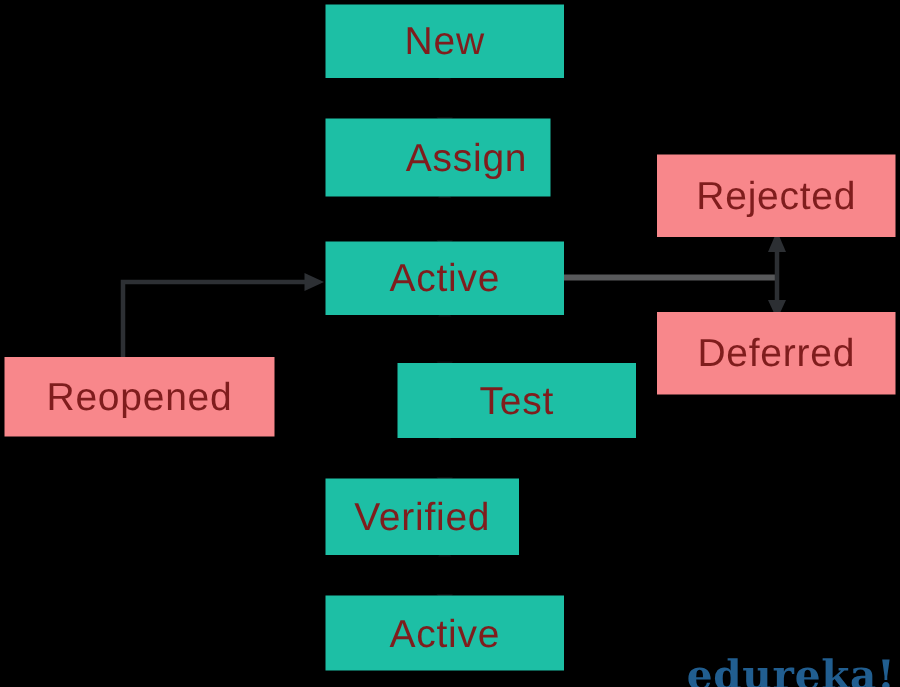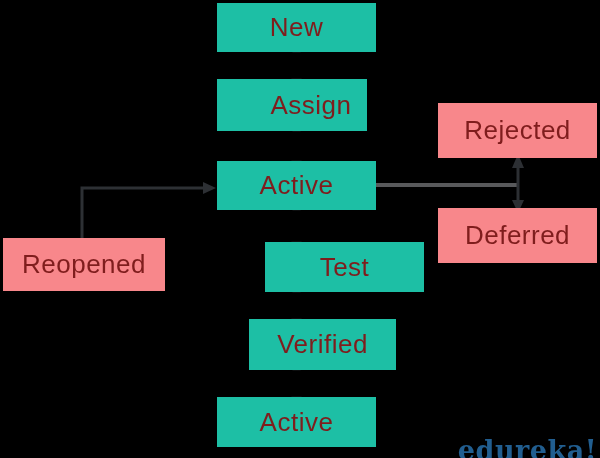--- a/index.html
+++ b/index.html
@@ -30,26 +30,26 @@
     box-sizing:border-box;
   }
   .node.primary{ background:#1dbfa5; }
   .node.secondary{ background:#f8878b; }
 
   
   #node-new      { left:217px; top:3px;   width:159px; height:49px; }
   #node-assign   { left:217px; top:79px;  width:150px; height:52px;padding-left:38px; }
   #node-active   { left:217px; top:161px; width:159px; height:49px; }
   #node-test     { left:217px; top:242px; width:159px; height:50px;margin-left:48px; }
-  #node-verified { left:217px; top:319px; width:147px; height:51px;margin-left:32px; }
+  #node-verified { left:217px; top:319px; width:129px; height:51px; }
   #node-closed   { left:217px; top:397px; width:159px; height:50px; }
   
   #node-rejected { left:438px; top:103px; width:159px; height:55px; }
   #node-deferred { left:438px; top:208px; width:159px; height:55px; }
-  #node-reopened { left:3px;   top:238px; width:162px; height:53px; }
+  #node-reopened { left:3px;   top:238px; width:180px; height:53px; }
 
   .logo{
     position:absolute;
     right:3px;
     top:423px;
     font-family:"DejaVu Serif", serif;
     font-weight:bold;
     font-size:27px;
     color:#215e90;
     letter-spacing:0.5px;

